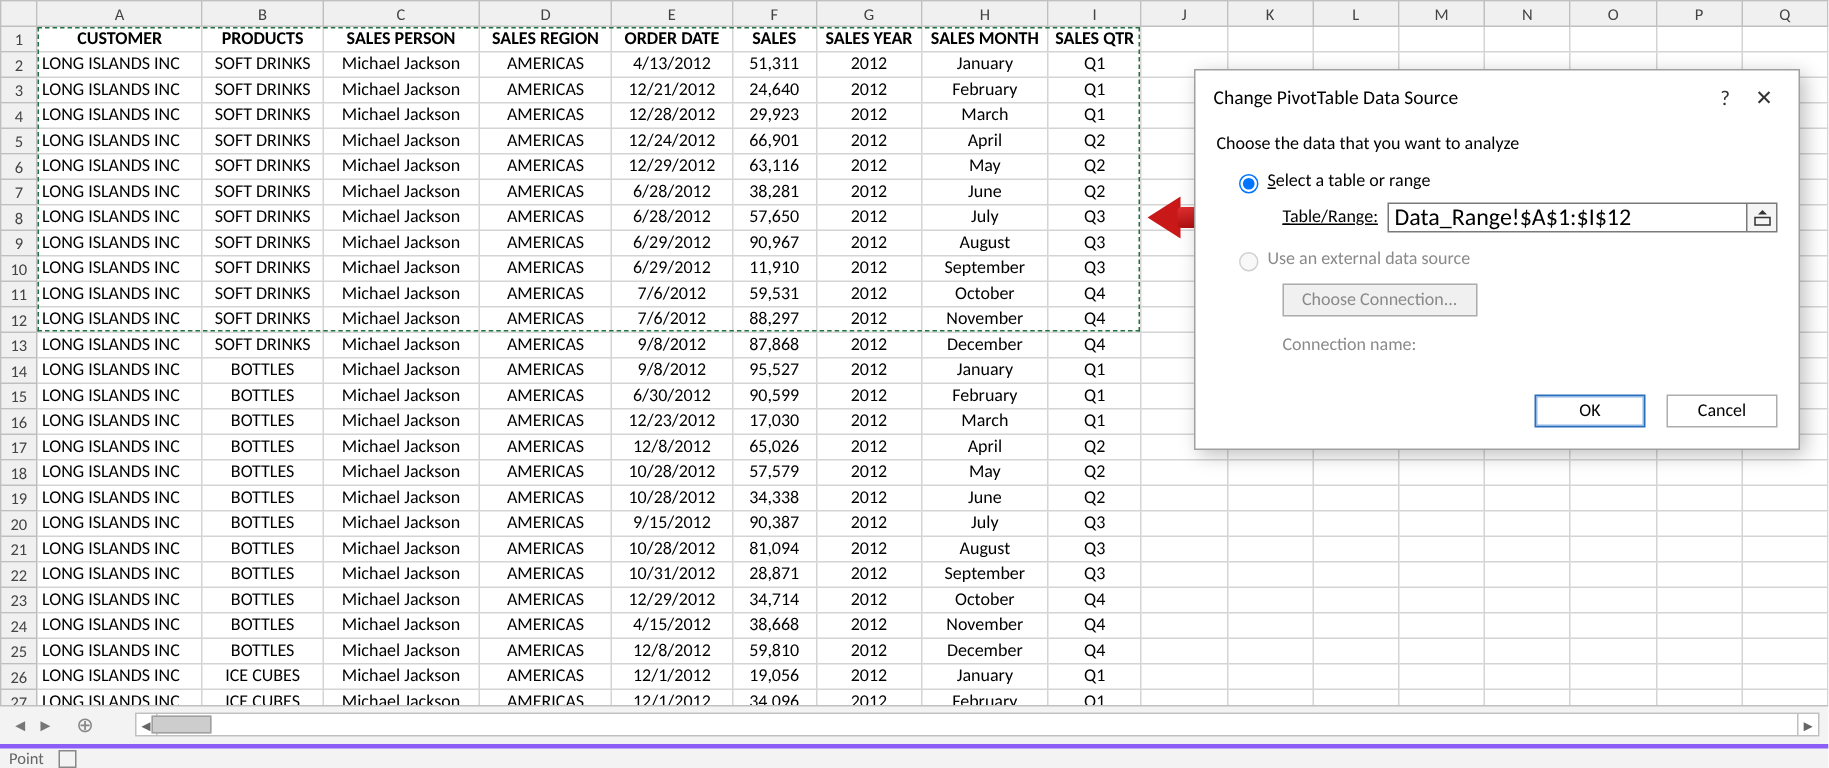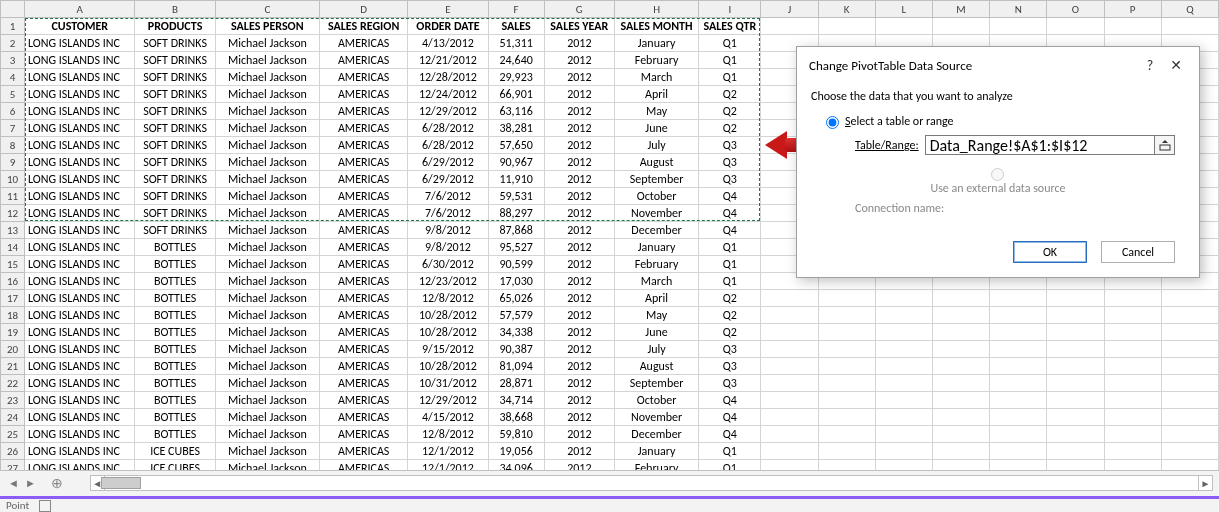--- a/index.html
+++ b/index.html
@@ -111,21 +111,21 @@
     padding: 8px 10px 4px 12px;
     font-size: 13px;
   }
   .dialog .titlebar .title { flex: 1; }
   .dialog .titlebar .tbtn {
     width: 26px; height: 20px;
     display: flex; align-items: center; justify-content: center;
     font-size: 14px; color: #333;
     cursor: default;
   }
-  .dialog .body { padding: 4px 24px 14px 14px; }
+  .dialog .body { padding: 4px 14px 14px 14px; }
   .dialog .instr { margin: 6px 0 10px 0; }
   .radio-row { display: flex; align-items: center; margin: 4px 0 6px 10px; }
   .radio-row input { margin-right: 6px; }
   .radio-row label u { text-decoration: underline; }
   .tr-row {
     display: flex; align-items: center;
     margin: 4px 0 10px 44px;
   }
   .tr-row .lbl { text-decoration: underline; margin-right: 6px; white-space:nowrap; }
   .tr-row .inputwrap {
@@ -137,21 +137,21 @@
   .tr-row input[type=text] {
     flex: 1; border: none; outline: none;
     font-size: 16px; padding: 0 4px;
     font-family: inherit;
   }
   .tr-row .ref-btn {
     width: 20px; border-left: 1px solid #7a7a7a;
     display:flex; align-items:center; justify-content:center;
     background:#f5f5f5;
   }
-  .disabled { color: #8a8a8a; flex-direction: column; }
+  .disabled { color: #8a8a8a; }
   .sub-indent { margin-left: 44px; margin-top:2px; margin-bottom:6px; }
   .choose-btn {
     display:inline-block;
     padding: 3px 12px;
     border:1px solid #adadad;
     background:#f0f0f0;
     color:#8a8a8a;
     font-size:12px;
     margin: 2px 0 6px 0;
   }
@@ -861,20 +861,23 @@
             <path d="M6 1 L3 4 L9 4 Z" fill="#333"></path>
           </svg>
         </span>
       </span>
     </div>
 
     <div class="radio-row disabled">
       <input type="radio" disabled="" style="">
       <label>Use an external data source</label>
     </div>
+    <div class="sub-indent">
+      <span class="choose-btn">Choose Connection...</span>
+    </div>
     <div class="sub-indent disabled">Connection name:</div>
 
     <div class="dlg-buttons">
       <button class="primary">OK</button>
       <button>Cancel</button>
     </div>
   </div>
 </div>
 
 <div class="tabbar">

